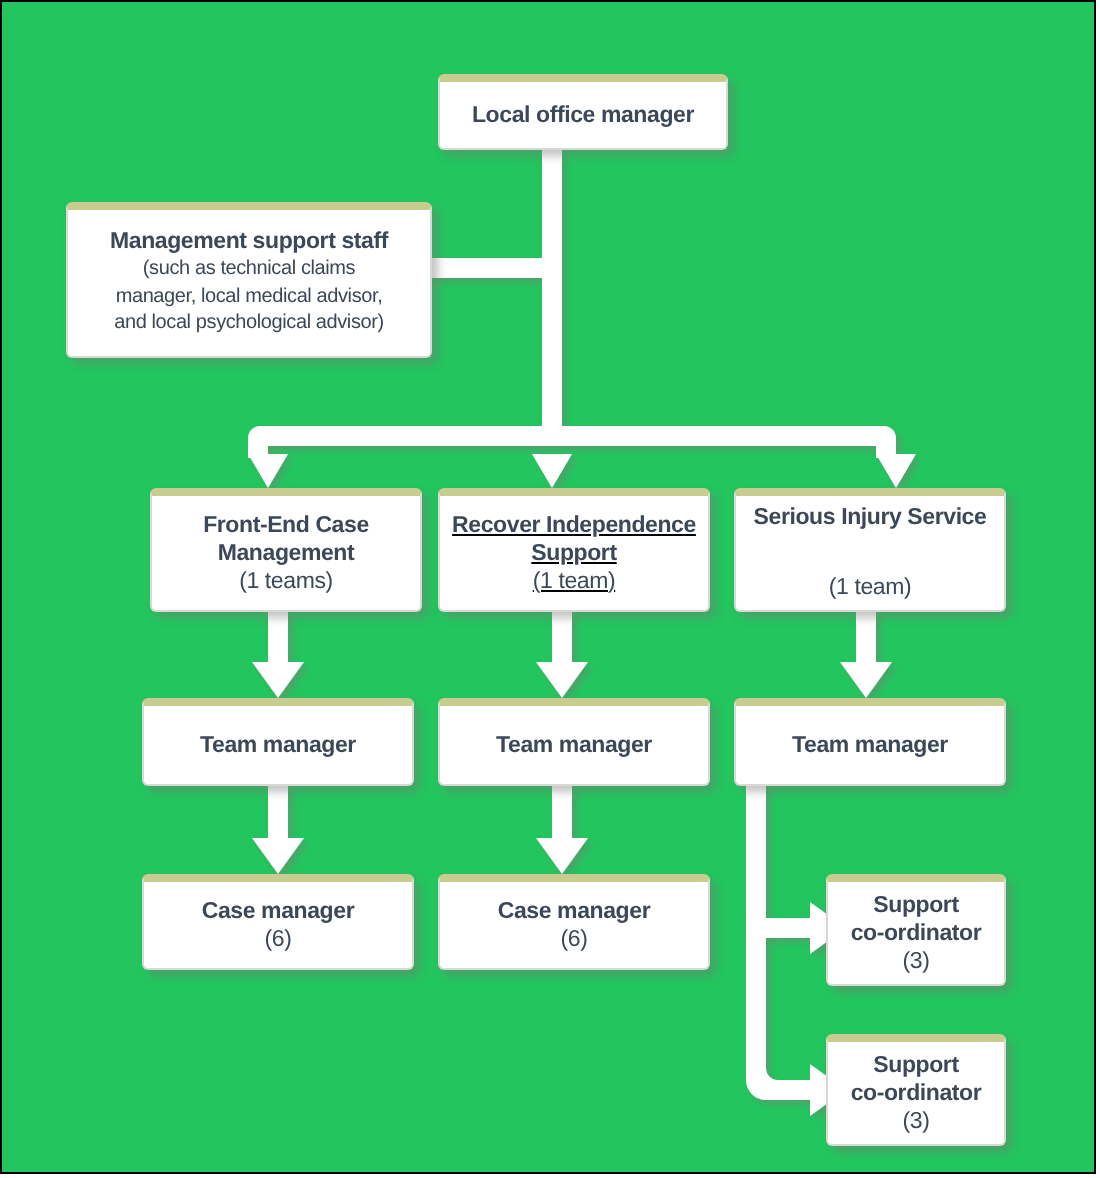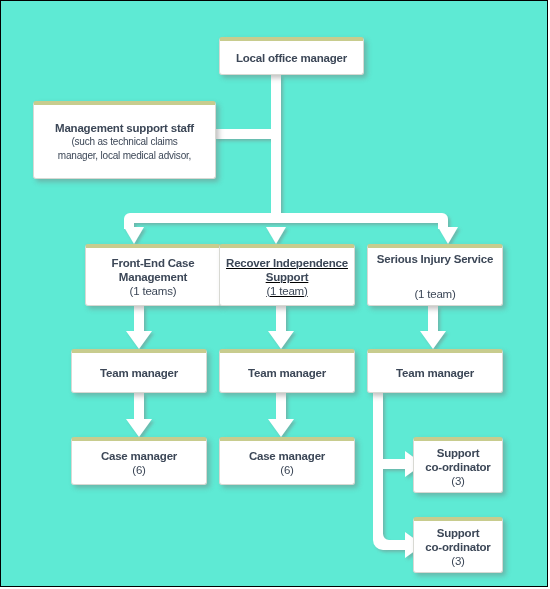--- a/index.html
+++ b/index.html
@@ -10,21 +10,21 @@
   }
   body {
     font-family: "Liberation Sans", sans-serif;
   }
 
   #chart-frame {
     position: relative;
     width: 548px;
     height: 587px;
     border: 1px solid #000000;
-    background: #5eead4;
+    background: #22c55e;
     box-sizing: border-box;
     overflow: hidden;
   }
 
   
   #connector-layer {
     position: absolute;
     left: 0;
     top: 0;
     width: 548px;
@@ -125,23 +125,24 @@
   </svg>
 
   <div class="node" style="left:218px; top:36px; width:145px; height:38px;">
     <span class="title">Local office manager</span>
   </div>
 
   <div class="node" style="left:32px; top:100px; width:183px; height:78px;">
     <span class="title">Management support staff</span>
     <span class="sub multi">(such as technical claims</span>
     <span class="sub multi">manager, local medical advisor,</span>
+    <span class="sub multi">and local psychological advisor)</span>
   </div>
 
-  <div class="node" style="left:84px; top:243px; width:136px; height:62px;">
+  <div class="node" style="left:74px; top:243px; width:136px; height:62px;">
     <span class="title">Front-End Case</span>
     <span class="title">Management</span>
     <span class="sub">(1 teams)</span>
   </div>
 
   <div class="node" style="left:218px; top:243px; width:136px; height:62px;text-decoration:underline;">
     <span class="title">Recover Independence</span>
     <span class="title">Support</span>
     <span class="sub">(1 team)</span>
   </div>

